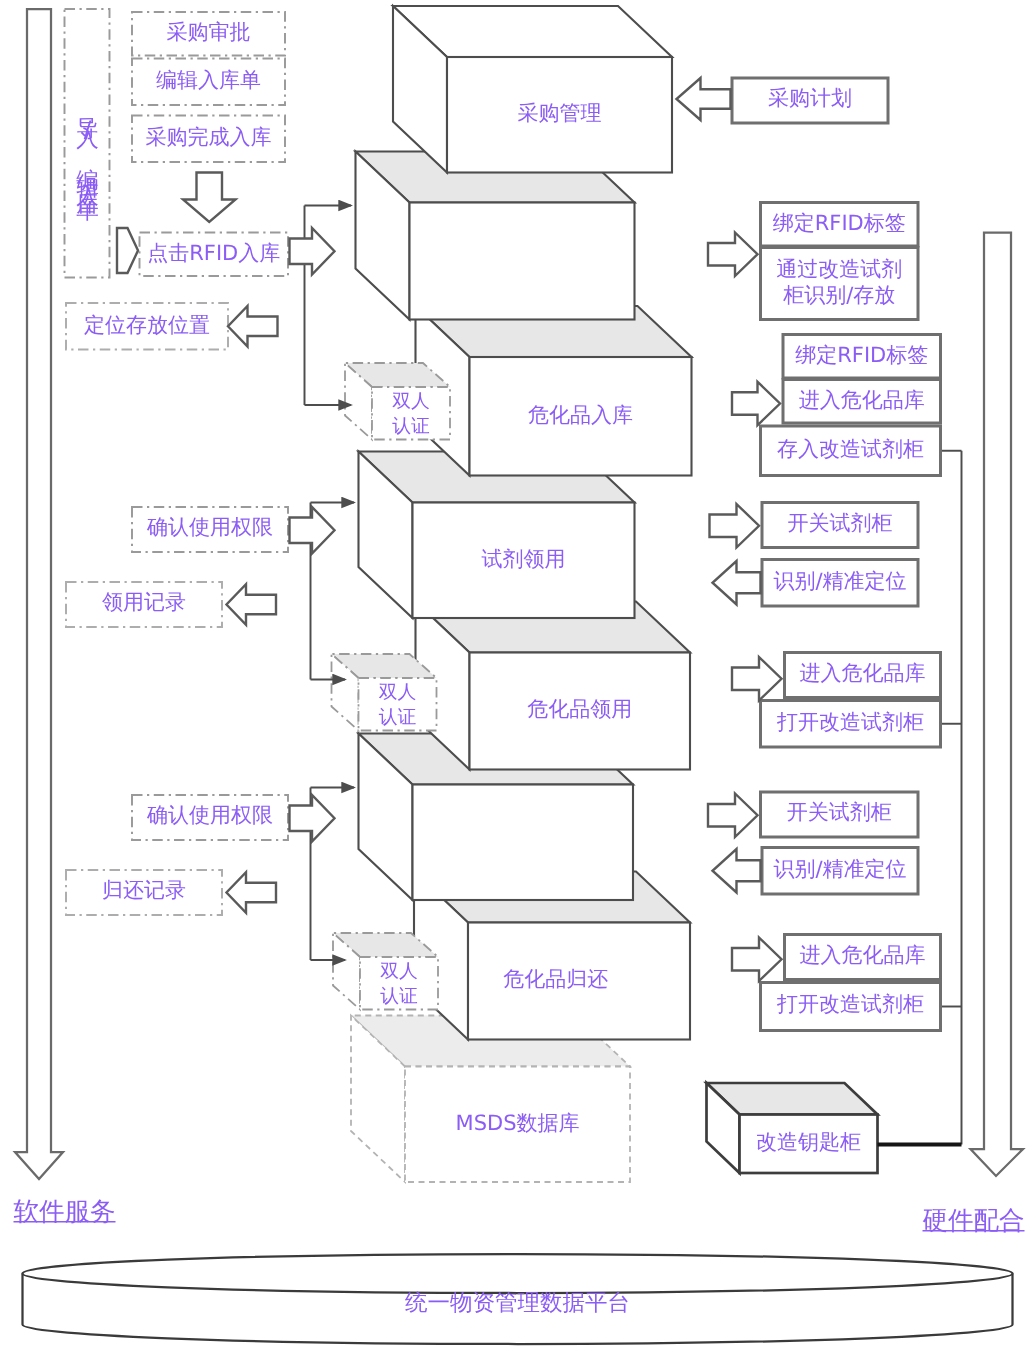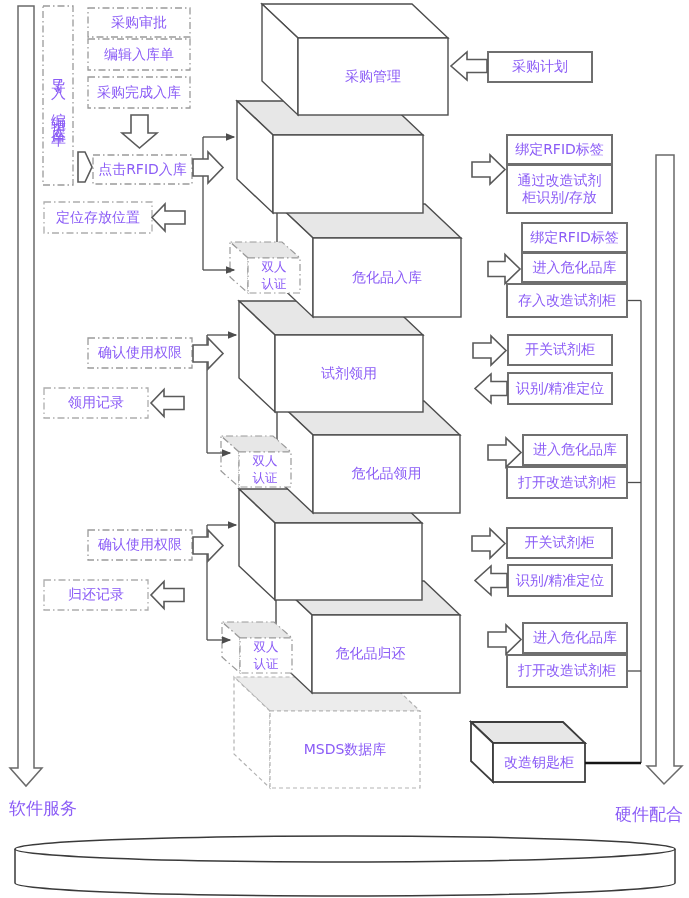--- a/index.html
+++ b/index.html
@@ -25,21 +25,21 @@
   .thin{stroke:#4d4d4d;stroke-width:1.3;fill:none;}
   .thick{stroke:#151515;stroke-width:2.6;fill:none;}
   .bigv{fill:#ffffff;stroke:#6a6a6a;stroke-width:1.5;}
   .cyl{fill:#ffffff;stroke:#3a3a3a;stroke-width:1.5;}
 
   
   .lbl{position:absolute;display:flex;align-items:center;justify-content:center;
        text-align:center;color:#8b5cf6;font-size:14px;line-height:1.25;white-space:nowrap;}
   .lbl.col{flex-direction:column;}
   .vlbl{writing-mode:vertical-lr;text-orientation:upright;letter-spacing:5px;font-size:15px;}
-  .big{font-size:17px;}
+  .big{font-size:17px;text-decoration:underline;}
   .small{font-size:12.5px;line-height:1.3;}
   .mid{font-size:15px;}
 </style>
 </head>
 <body>
 
 <div class="stage">
 
 <svg class="shapes" width="689" height="898" viewBox="0 0 689 898">
   <defs>
@@ -232,14 +232,15 @@
 <div class="lbl" style="left:508px;top:373px;width:104px;height:31px">识别/精准定位</div>
 <div class="lbl" style="left:523px;top:435px;width:104px;height:30px">进入危化品库</div>
 <div class="lbl" style="left:507px;top:467px;width:120px;height:31px">打开改造试剂柜</div>
 <div class="lbl" style="left:507px;top:528px;width:105px;height:30px">开关试剂柜</div>
 <div class="lbl" style="left:508px;top:565px;width:104px;height:31px">识别/精准定位</div>
 <div class="lbl" style="left:523px;top:623px;width:104px;height:30px">进入危化品库</div>
 <div class="lbl" style="left:507px;top:655px;width:120px;height:32px">打开改造试剂柜</div>
 
 <div class="lbl big" style="left:2px;top:798px;width:82px;height:22px">软件服务</div>
 <div class="lbl big" style="left:608px;top:804px;width:82px;height:22px">硬件配合</div>
+<div class="lbl mid" style="left:15px;top:855px;width:660px;height:26px">统一物资管理数据平台</div>
 
 </div>
 
 </body></html>

